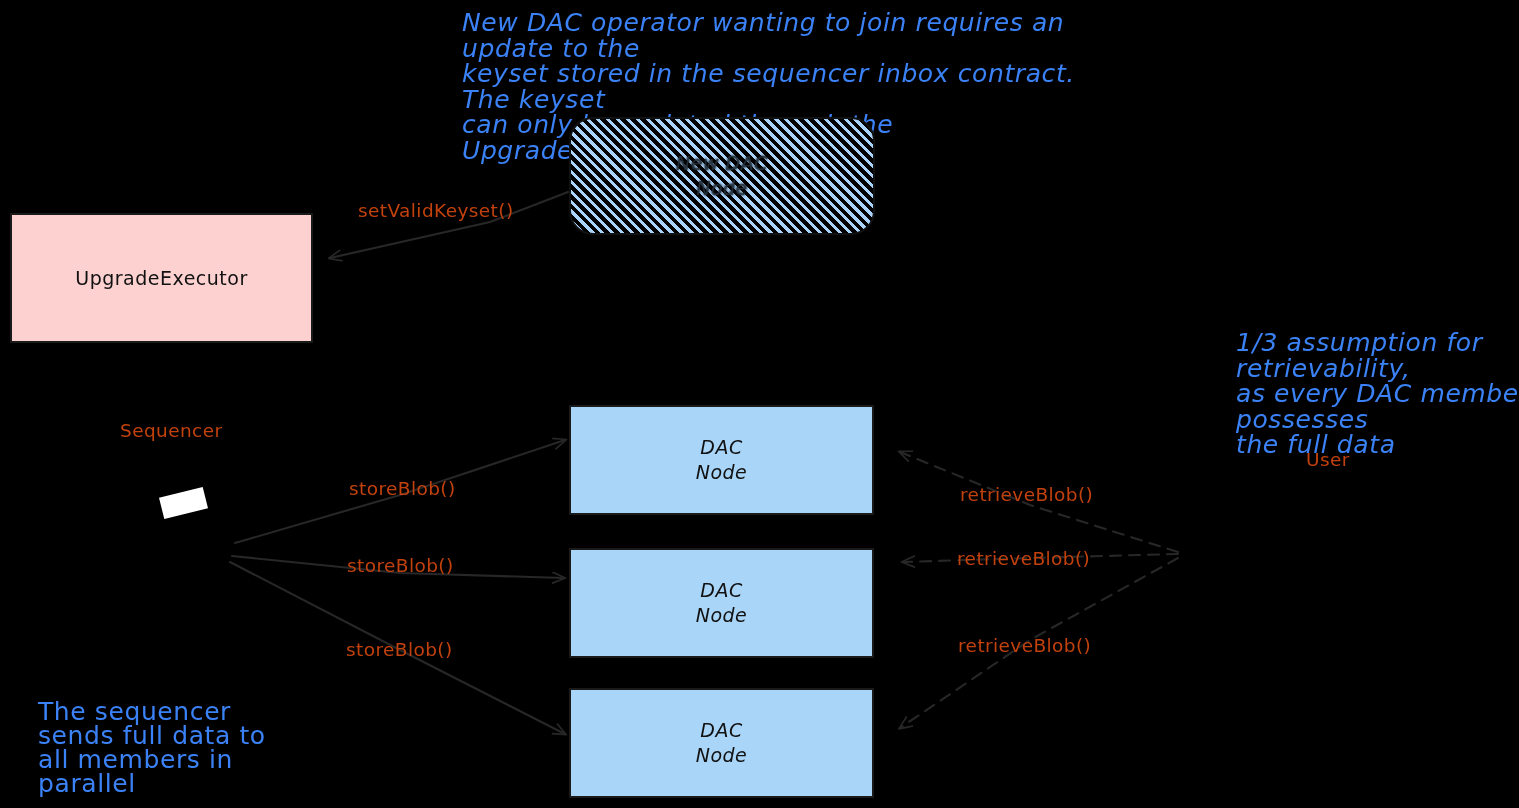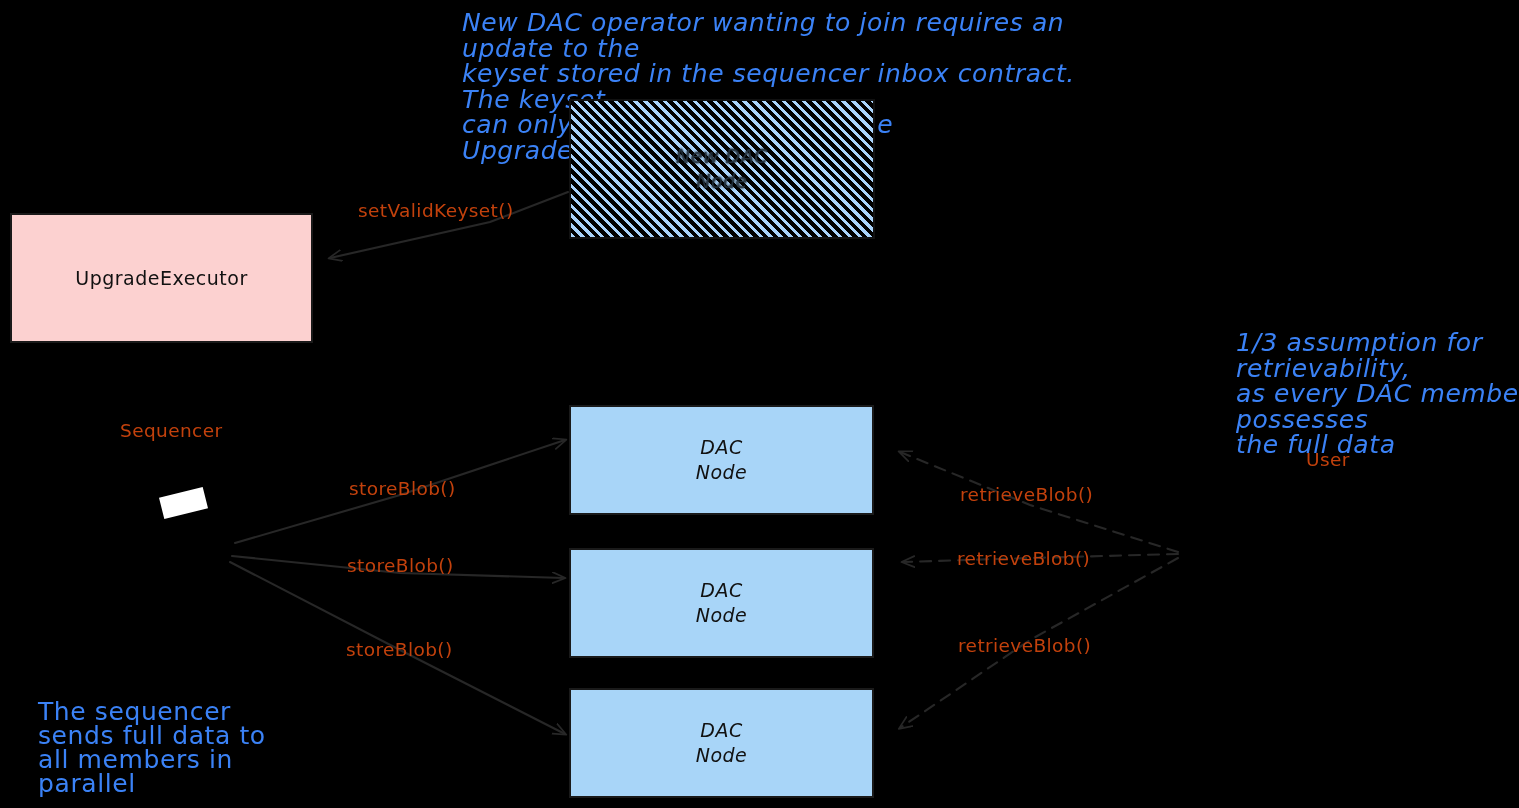--- a/index.html
+++ b/index.html
@@ -111,21 +111,21 @@
 
     <path d="M1178,554 L1030,558 L903,562" fill="none" stroke="#272727" stroke-width="2.1" stroke-linecap="round" stroke-dasharray="11 8" marker-end="url(#ah2)"></path>
 
     <path d="M1178,558 L1030,640 L900,728" fill="none" stroke="#272727" stroke-width="2.1" stroke-linecap="round" stroke-dasharray="11 8" marker-end="url(#ah2)"></path>
   </svg>
 
   <div class="note" style="left:462px; top:10px; width:640px;">New DAC operator wanting to join requires an update to the
 keyset stored in the sequencer inbox contract. The keyset
 can only be updated through the UpgradeExecutor</div>
 
-  <div class="box hatched" style="left:569px; top:99px; width:306px; height:140px;">
+  <div class="box hatched" style="left:569px; top:117px; width:306px; height:118px;border-radius:24px;">
     <span class="box-text">New DAC
 Node</span>
   </div>
 
   <div class="box pink" style="left:10px; top:213px; width:303px; height:130px;">
     <span class="box-text" style="font-style:normal;">UpgradeExecutor</span>
   </div>
 
   <div class="label" style="left:358px; top:200px;">setValidKeyset()</div>
 

